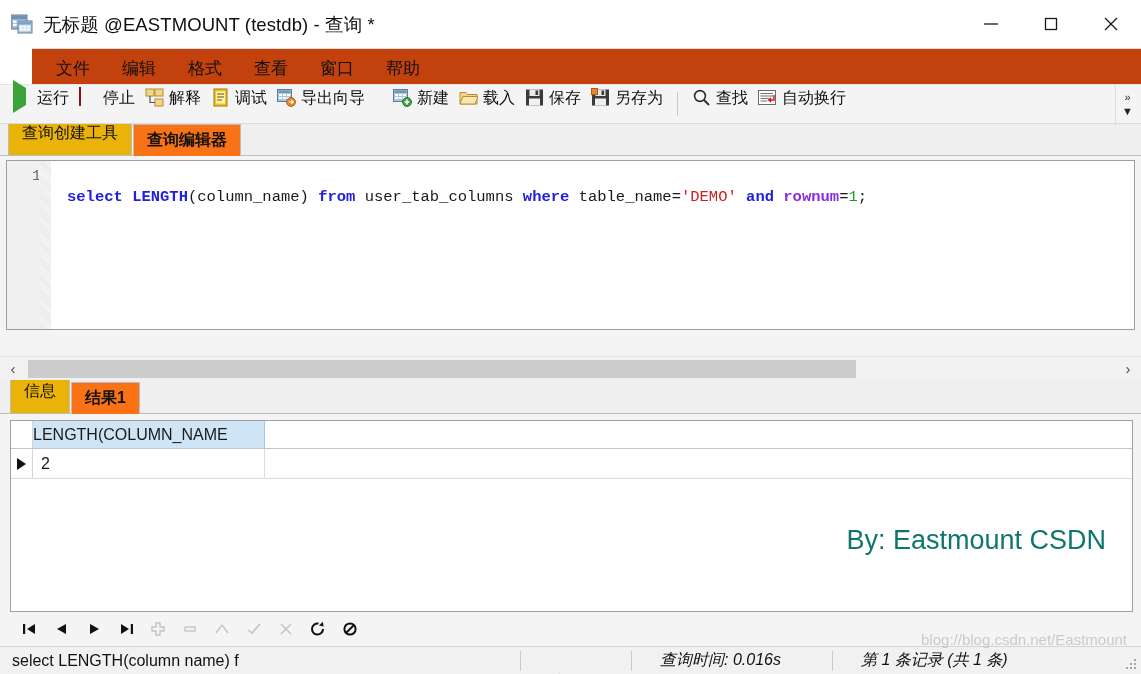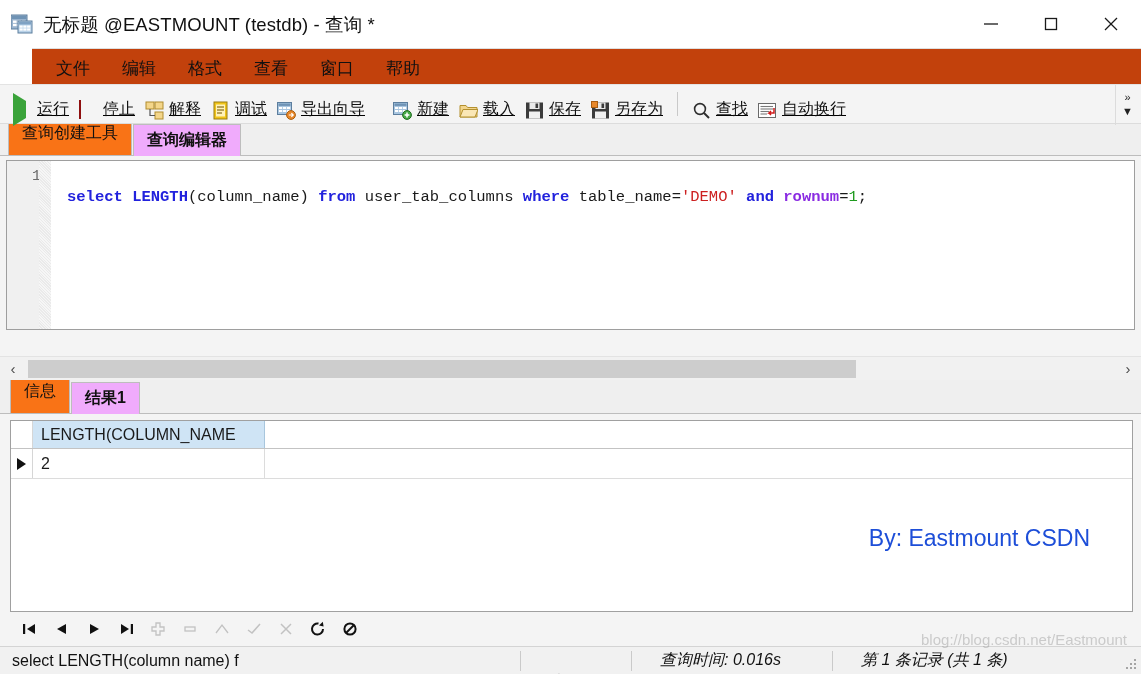--- a/index.html
+++ b/index.html
@@ -63,25 +63,24 @@
   .toolbar {
     height: 40px; flex: 0 0 40px;
     background: #f4f4f4;
     border-top: 1px solid #e3e3e3;
     border-bottom: 1px solid #dcdcdc;
     display: flex; align-items: center;
     padding-left: 8px;
     position: relative;
   }
   .tb-btn {
-    display: flex; align-items: flex-end;
+    display: flex; align-items: flex-start;
     height: 32px;
     padding: 0 5px;
     white-space: nowrap;
-    text-decoration: underline;
   }
   .tb-ico {
     width: 19px; height: 19px;
     margin-right: 5px;
     position: relative;
     flex: 0 0 auto;
   }
   .tb-lbl { font-size: 16px; color: #111; }
   .tb-sep {
     width: 1px; height: 24px;
@@ -120,28 +119,28 @@
     background: #efefef;
     display: flex; align-items: flex-end;
     padding-left: 8px;
     border-bottom: 1px solid #bdbdbd;
   }
   .tab {
     height: 44px;
     padding: 0 13px;
     display: flex; align-items: center;
     font-size: 16px; color: #111;
-    background: #f97316;
+    background: #eab308;
     border: 1px solid #bdbdbd;
     border-bottom: none;
     margin-right: 1px;
     white-space: nowrap;
   }
   .tab.active {
-    background: #f0abfc;
+    background: #f97316;
     height: 32px;
     position: relative; z-index: 2;
     margin-bottom: -1px;
     font-weight: bold;
   }
 
   
   .editor-wrap {
     flex: 0 0 200px;
     background: #f4f4f4;
@@ -244,21 +243,20 @@
   .gh-corner {
     width: 22px; flex: 0 0 22px;
     background: #ffffff;
     border-right: 1px solid #d6d6d6;
   }
   .gh-cell {
     width: 232px; flex: 0 0 232px;
     background: #cfe4f5;
     border-right: 1px solid #a8c6dd;
     display: flex; align-items: center;
-    padding-left: 8px;
     font-size: 16px; color: #1a1a1a;
     overflow: hidden; white-space: nowrap;
   }
   .gh-rest { flex: 1; background: #ffffff; }
   .grid-row {
     display: flex;
     height: 30px;
     border-bottom: 1px solid #dcdcdc;
   }
   .gr-ind {
@@ -276,22 +274,22 @@
   .gr-cell {
     width: 232px; flex: 0 0 232px;
     border-right: 1px solid #dcdcdc;
     display: flex; align-items: center;
     padding-left: 8px;
     font-size: 16px; color: #1a1a1a;
   }
   .gr-rest { flex: 1; }
   .watermark-red {
     position: absolute;
-    right: 42px; top: 104px;
-    font-size: 23px; color: #1d4ed8;
+    right: 26px; top: 104px;
+    font-size: 27px; color: #0f766e;
     white-space: nowrap;
   }
 
   
   .navbar {
     height: 34px; flex: 0 0 34px;
     background: #f4f4f4;
     display: flex; align-items: center;
     padding-left: 14px;
   }

